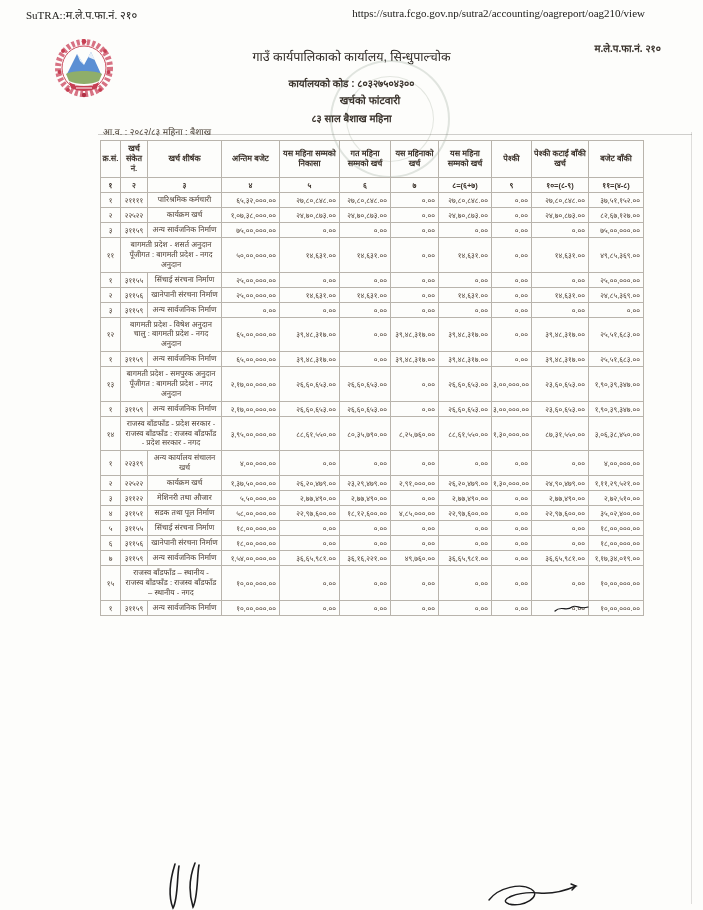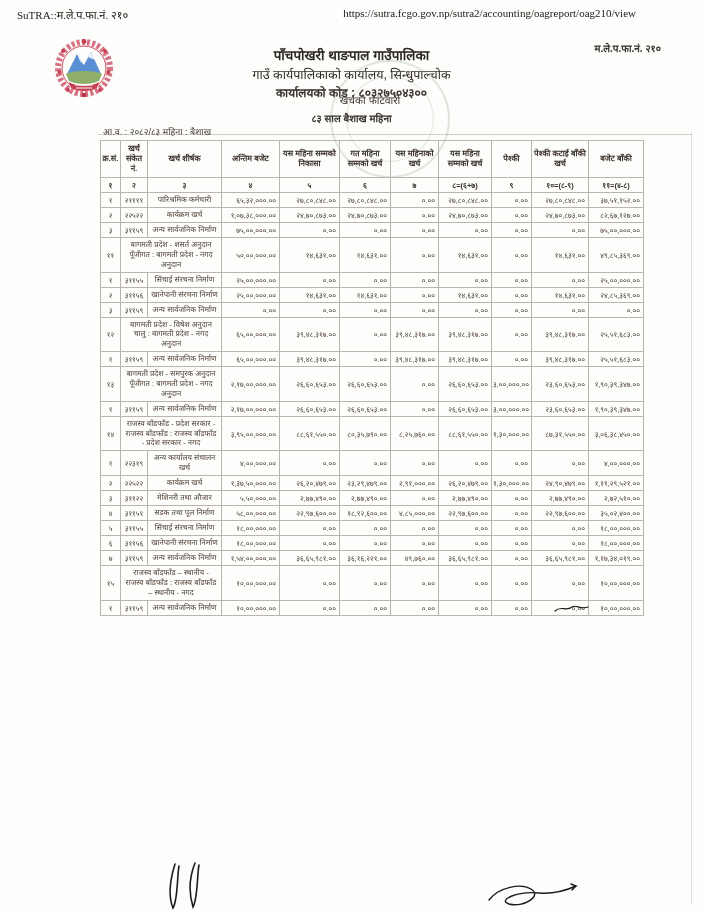--- a/index.html
+++ b/index.html
@@ -4,38 +4,38 @@
 <style>
   * { margin:0; padding:0; box-sizing:border-box; }
   html,body { width:703px; height:910px; overflow:hidden; }
   body {
     position:relative;
     background:#fdfdfb;
     font-family:"Liberation Sans", sans-serif;
     color:#46392f;
   }
   
-  .print-header { position:absolute; top:7px; left:7px; width:637px; height:16px; }
+  .print-header { position:absolute; top:7px; left:16px; width:637px; height:16px; }
   .ph-left {
     position:absolute; left:10px; top:0;
     font-family:"Liberation Serif", serif; font-size:11px; color:#21201e;
   }
   .ph-right {
     position:absolute; right:8px; top:0;
     font-family:"Liberation Serif", serif; font-size:11px; color:#21201e;
   }
   
   .logo { position:absolute; left:55px; top:38px; width:58px; height:64px; }
   .org-block { position:absolute; left:0; top:46px; width:703px; text-align:center; }
   .org-name   { font-size:13.5px; font-weight:bold; color:#2e2823; }
   .org-office { font-size:12.5px; font-weight:normal; color:#2e2823; margin-top:2px; }
-  .org-code   { font-size:12px;  font-weight:bold; color:#3a332c; margin-top:1px; }
+  .org-code   { font-size:10px;  font-weight:bold; color:#3a332c; margin-top:11px; }
   .form-no { position:absolute; right:42px; top:41px; font-size:10px; font-weight:bold; color:#3a332c; }
   .report-title-block { position:absolute; left:0; top:93px; width:703px; text-align:center; }
-  .report-title  { font-size:10.5px; font-weight:normal; color:#3a332c;padding-left:37px; }
+  .report-title  { font-size:10.5px; font-weight:bold; color:#3a332c;padding-left:37px; }
   .report-period { font-size:10px;   font-weight:bold; color:#3a332c; margin-top:4px; }
   .fy-line { position:absolute; left:103px; top:125px; font-size:9px; color:#4a4036; }
   
   .rule-top { position:absolute; left:98px; top:134px; width:594px; height:1px; background:rgba(90,85,80,0.28); }
   .page-edge { position:absolute; left:691px; top:132px; width:1px; height:772px; background:rgba(70,65,60,0.16); }
   .stamp {
     position:absolute; left:330px; top:60px; width:120px; height:118px;
     border:2px solid rgba(125,140,122,0.22); border-radius:50%;
   }
   .stamp-inner {
@@ -86,21 +86,20 @@
     <circle cx="50" cy="13" r="2" fill="#c63f52"></circle>
     <circle cx="4.5" cy="34" r="2" fill="#c63f52"></circle>
     <circle cx="53.5" cy="34" r="2" fill="#c63f52"></circle>
     <circle cx="13" cy="52" r="2" fill="#c63f52"></circle>
     <circle cx="45" cy="52" r="2" fill="#c63f52"></circle>
     <circle cx="29" cy="57" r="2.2" fill="#b23246"></circle>
   </svg>
 </div>
 
 <div class="org-block">
-  <div class="org-name">पाँचपोखरी थाङपाल गाउँपालिका</div>
   <div class="org-office">गाउँ कार्यपालिकाको कार्यालय, सिन्धुपाल्चोक</div>
   <div class="org-code">कार्यालयको कोड : ८०३२७५०४३००</div>
 </div>
 <div class="form-no">म.ले.प.फा.नं. २१०</div>
 
 <div class="report-title-block">
   <div class="report-title">खर्चको फांटवारी</div>
   <div class="report-period">८३ साल बैशाख महिना</div>
 </div>
 

